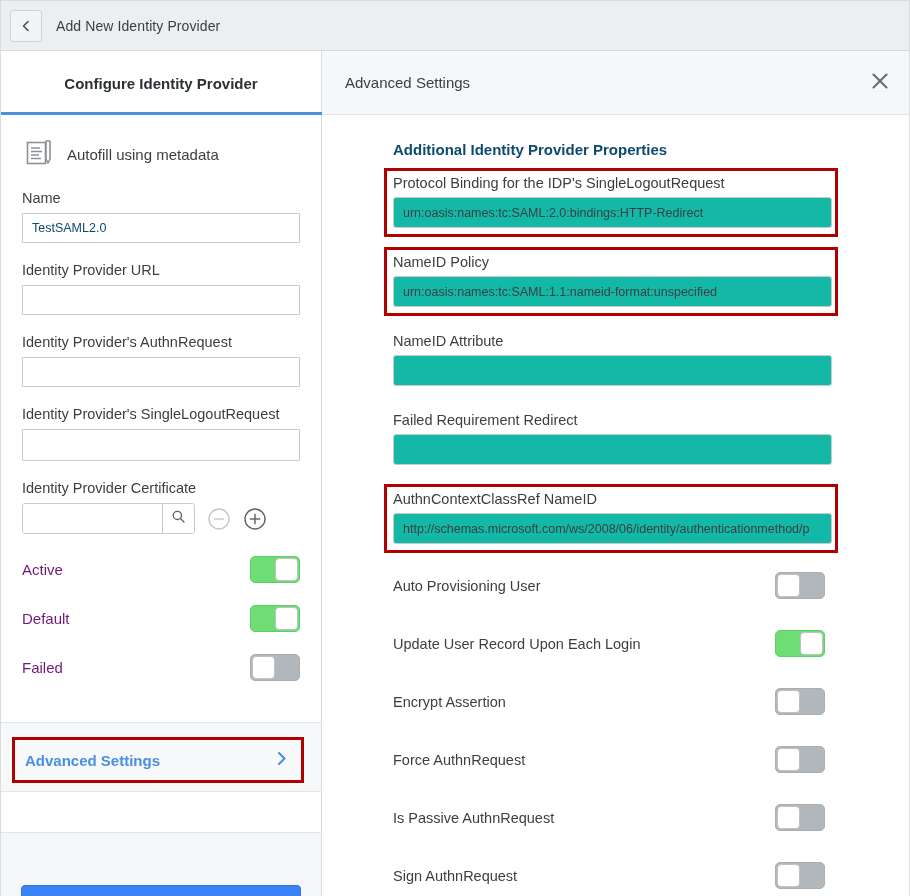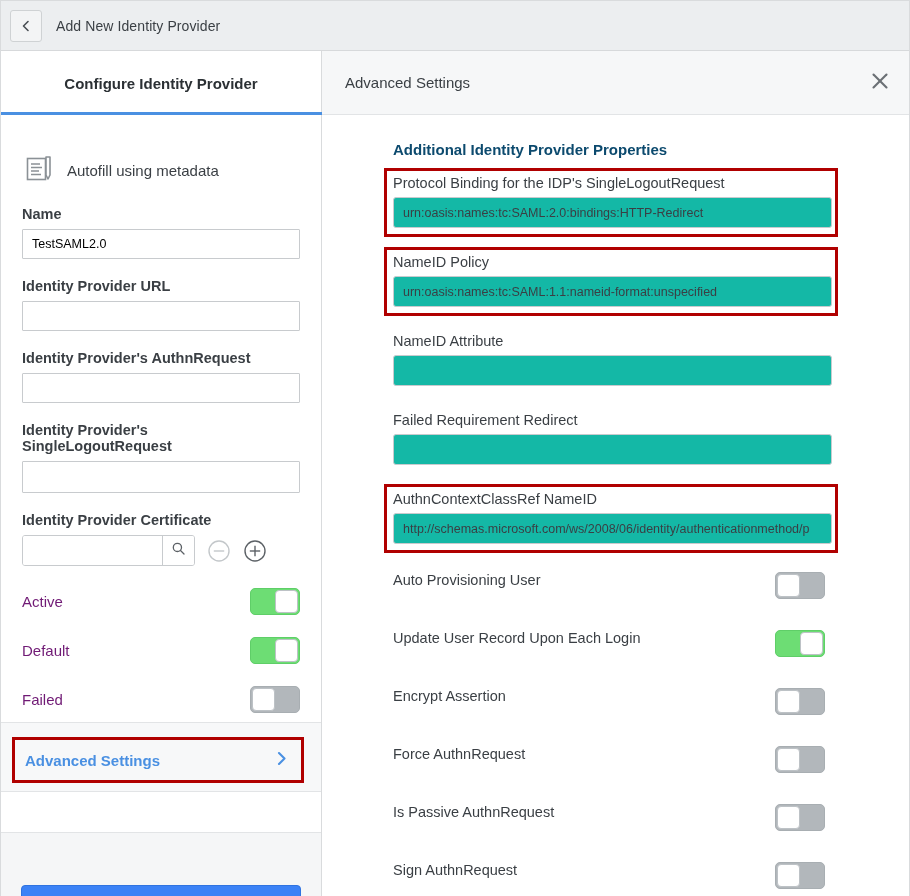--- a/index.html
+++ b/index.html
@@ -80,21 +80,21 @@
   .tab-underline {
     position: absolute;
     left: 0; bottom: 0;
     width: 321px;
     height: 3px;
     background: #4a90e2;
   }
 
   .left-body {
     position: relative;
-    padding: 16px 21px;
+    padding: 0 21px;
     box-sizing: border-box;
     height: 606px;
     overflow: hidden;
   }
   .autofill-row {
     display: flex;
     align-items: center;
     margin-top: 22px;
     cursor: pointer;
   }
@@ -103,32 +103,31 @@
     margin-left: 11px;
     font-size: 15px;
     color: #3a3f44;
   }
 
   .field-label {
     font-size: 14.5px;
     color: #3a3f44;
     margin-top: 19px;
     margin-bottom: 7px;
-    font-weight: bold;
   }
   .text-input {
     width: 278px;
     height: 30px;
     box-sizing: border-box;
     border: 1px solid #c8cbce;
     border-radius: 1px;
     background: #ffffff;
     font-family: "Liberation Sans", sans-serif;
     font-size: 12.5px;
-    color: #000000;
+    color: #0c4a6e;
     padding: 0 9px;
     outline: none;
   }
   .text-input.clipped { height: 32px; }
 
   .cert-row {
     display: flex;
     align-items: center;
     margin-top: 6px;
   }
@@ -339,20 +338,21 @@
     outline: none;
   }
 
   .r-toggle-row {
     position: relative;
     width: 454px;
     box-sizing: border-box;
     margin-left: -9px;
     padding: 9px 10px 9px 6px;
     display: flex;
+    align-items: center;
     justify-content: space-between;
     border: 3px solid transparent;
     margin-top: 7px;
   }
   .r-toggle-label {
     font-size: 14.5px;
     color: #3a3f44;
   }
 </style>
 </head>

